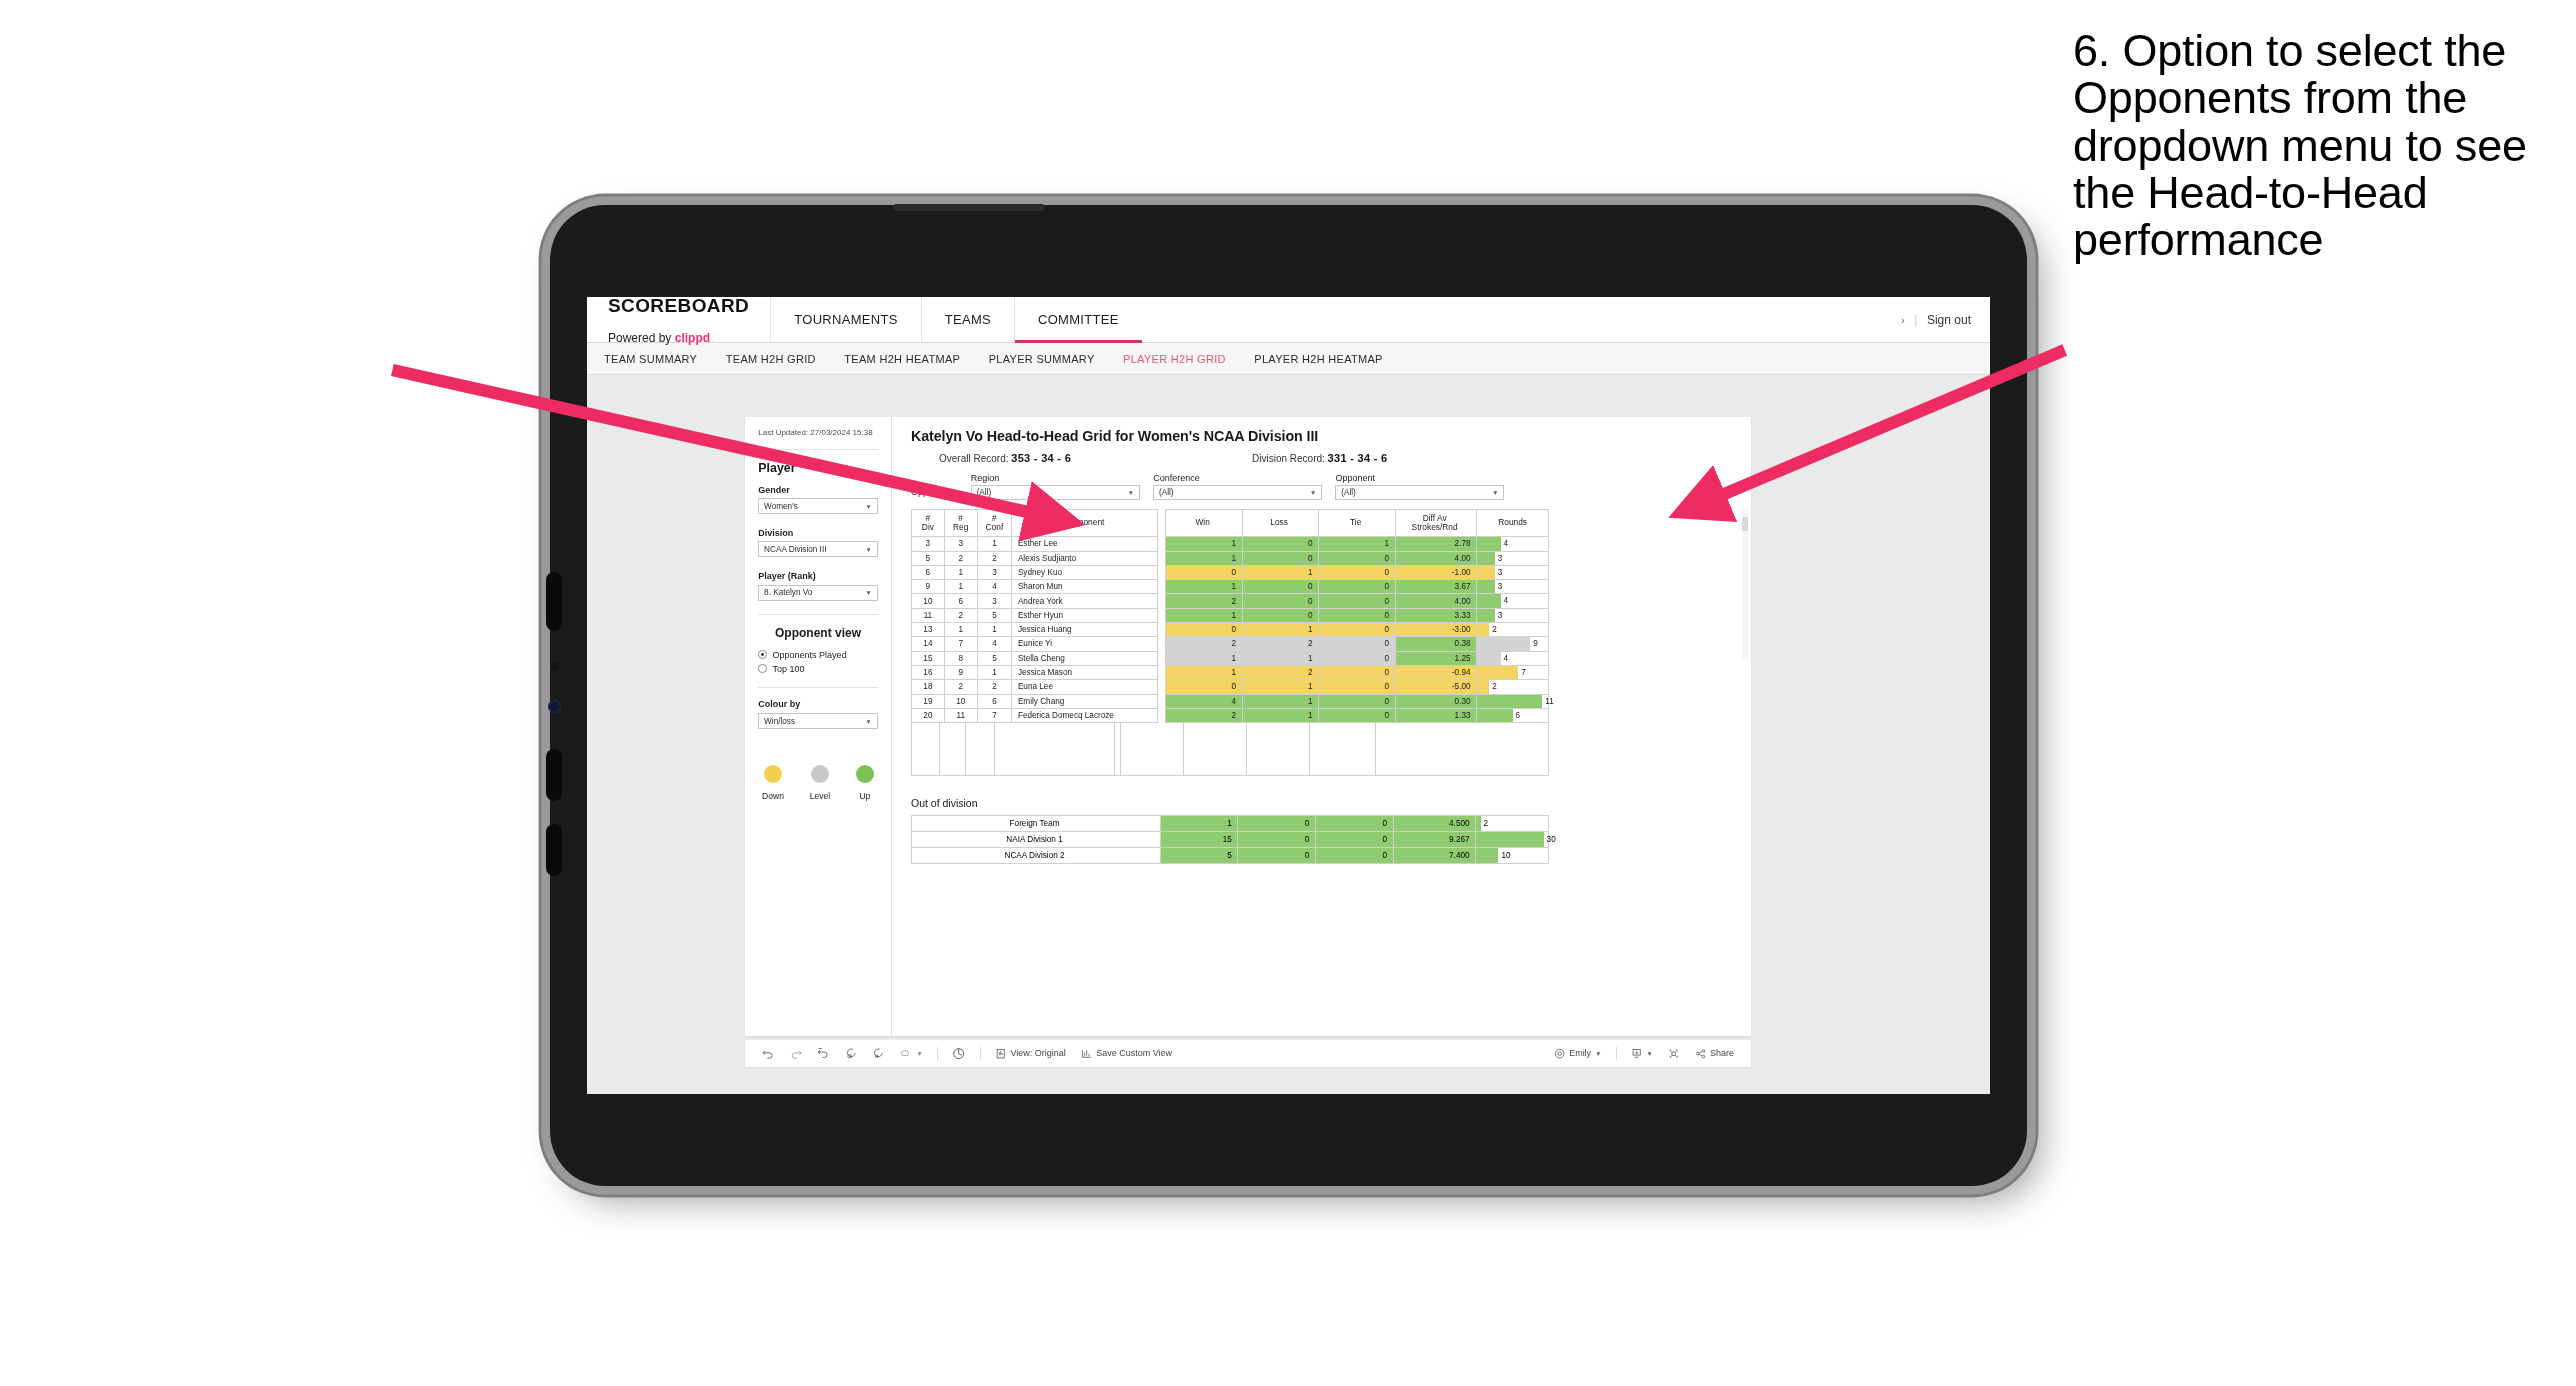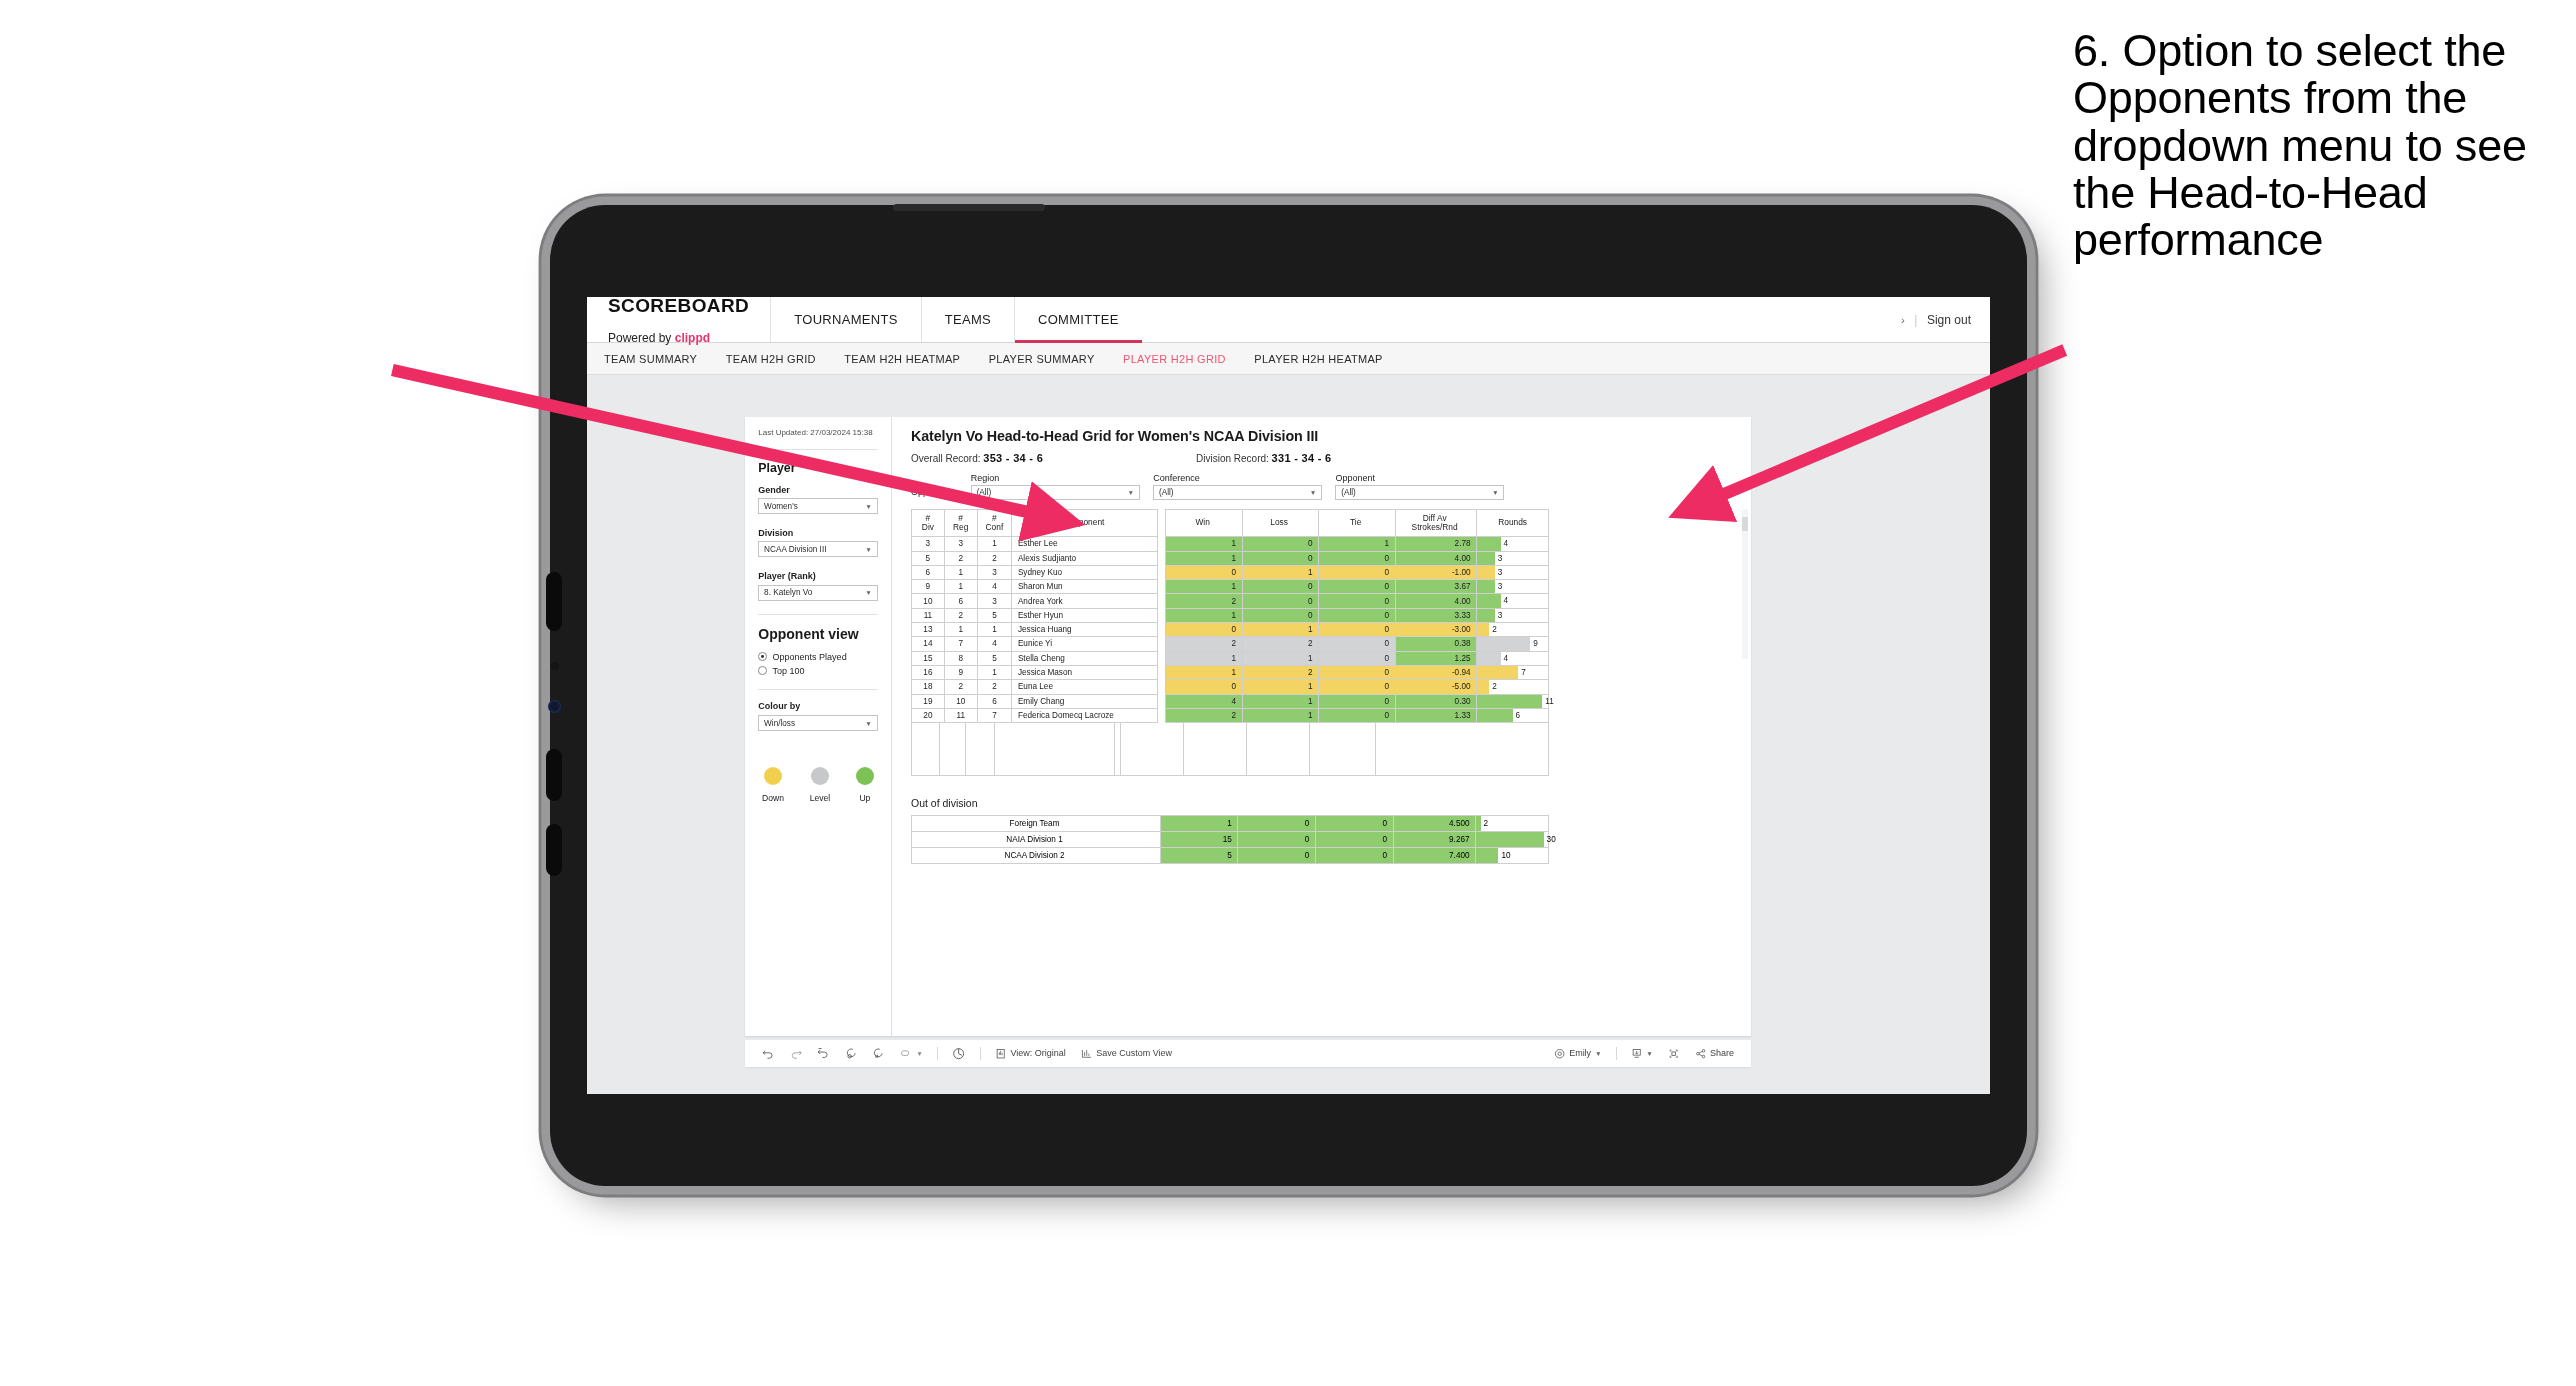--- a/index.html
+++ b/index.html
@@ -96,42 +96,42 @@
   }
 
   
   #panel {
     position:absolute; left:0; top:0; width:147px; height:100%;
     border-right:1px solid #e0e0e0; padding: 11.4px 13.3px 0 13.3px;
   }
   #last-updated { font-size:8px; color:#4c4c4c; line-height:1.35; }
   .panel-sep { border-top:1px solid #e2e2e2; margin: 9.5px 0 0 0; }
   .panel-h { font-size:12.4px; font-weight:700; color:#1a1a1a; margin: 11.4px 0 9.5px 0; }
-  .panel-h.center { font-size:14px; }
+  .panel-h.center { text-align:center; font-size:12px; }
   .field-label { font-size:9px; font-weight:700; color:#1d1d1d; margin-bottom:3.8px; }
   .select {
     height:16px; border:1px solid #c4c4c4; background:#fff;
     display:flex; align-items:center; justify-content:space-between;
     padding:0 4.8px; font-size:8.2px; color:#2c2c2c; cursor:pointer;
   }
   .select .car { font-size:6.7px; color:#666; }
   .field { margin-bottom: 13.3px; }
   .radio-row { display:flex; align-items:center; gap:5.7px; margin-bottom:3.8px; font-size:9px; color:#1d1d1d;}
   .radio { width:8.6px; height:8.6px; border-radius:50%; border:1px solid #8a8a8a; background:#fff; position:relative; flex:0 0 auto;}
   .radio.sel:after { content:""; position:absolute; left:1.9px; top:1.9px; width:2.9px; height:2.9px; border-radius:50%; background:#333;}
   #legend { margin-top:36px; display:flex; justify-content:space-between; padding:0 3.8px;}
   .leg { text-align:center; }
   .leg .dot { width:18px; height:18px; border-radius:50%; margin:0 auto 7.6px auto;}
   .leg .lbl { font-size:8.6px; color:#222; }
 
   
   #main { position:absolute; left:147px; top:0; right:0; bottom:0; padding: 11.4px 15px 0 19px; }
   #viz-title { font-size:14.3px; font-weight:700; color:#1a1a1a; letter-spacing:-0.1px; }
   #records { display:flex; margin-top:7.6px; font-size:10px; color:#333;}
-  #records .rec { width: 285px; }
+  #records .rec { width: 285px; margin-left: 28px; }
   #records b { color:#111; font-size:11px; letter-spacing:0.3px;}
 
   #filters { display:flex; align-items:flex-end; margin-top:8.6px; gap:13.3px;}
   #filters .opplabel { font-size:9px; color:#222; padding-bottom:2.9px; }
   .filt { width:169px; }
   .filt .fl { font-size:9px; color:#222; margin-bottom:2.9px; }
   .filt .select { height:14.3px; }
 
   
   #gridwrap { margin-top:9.5px; position:relative; }

